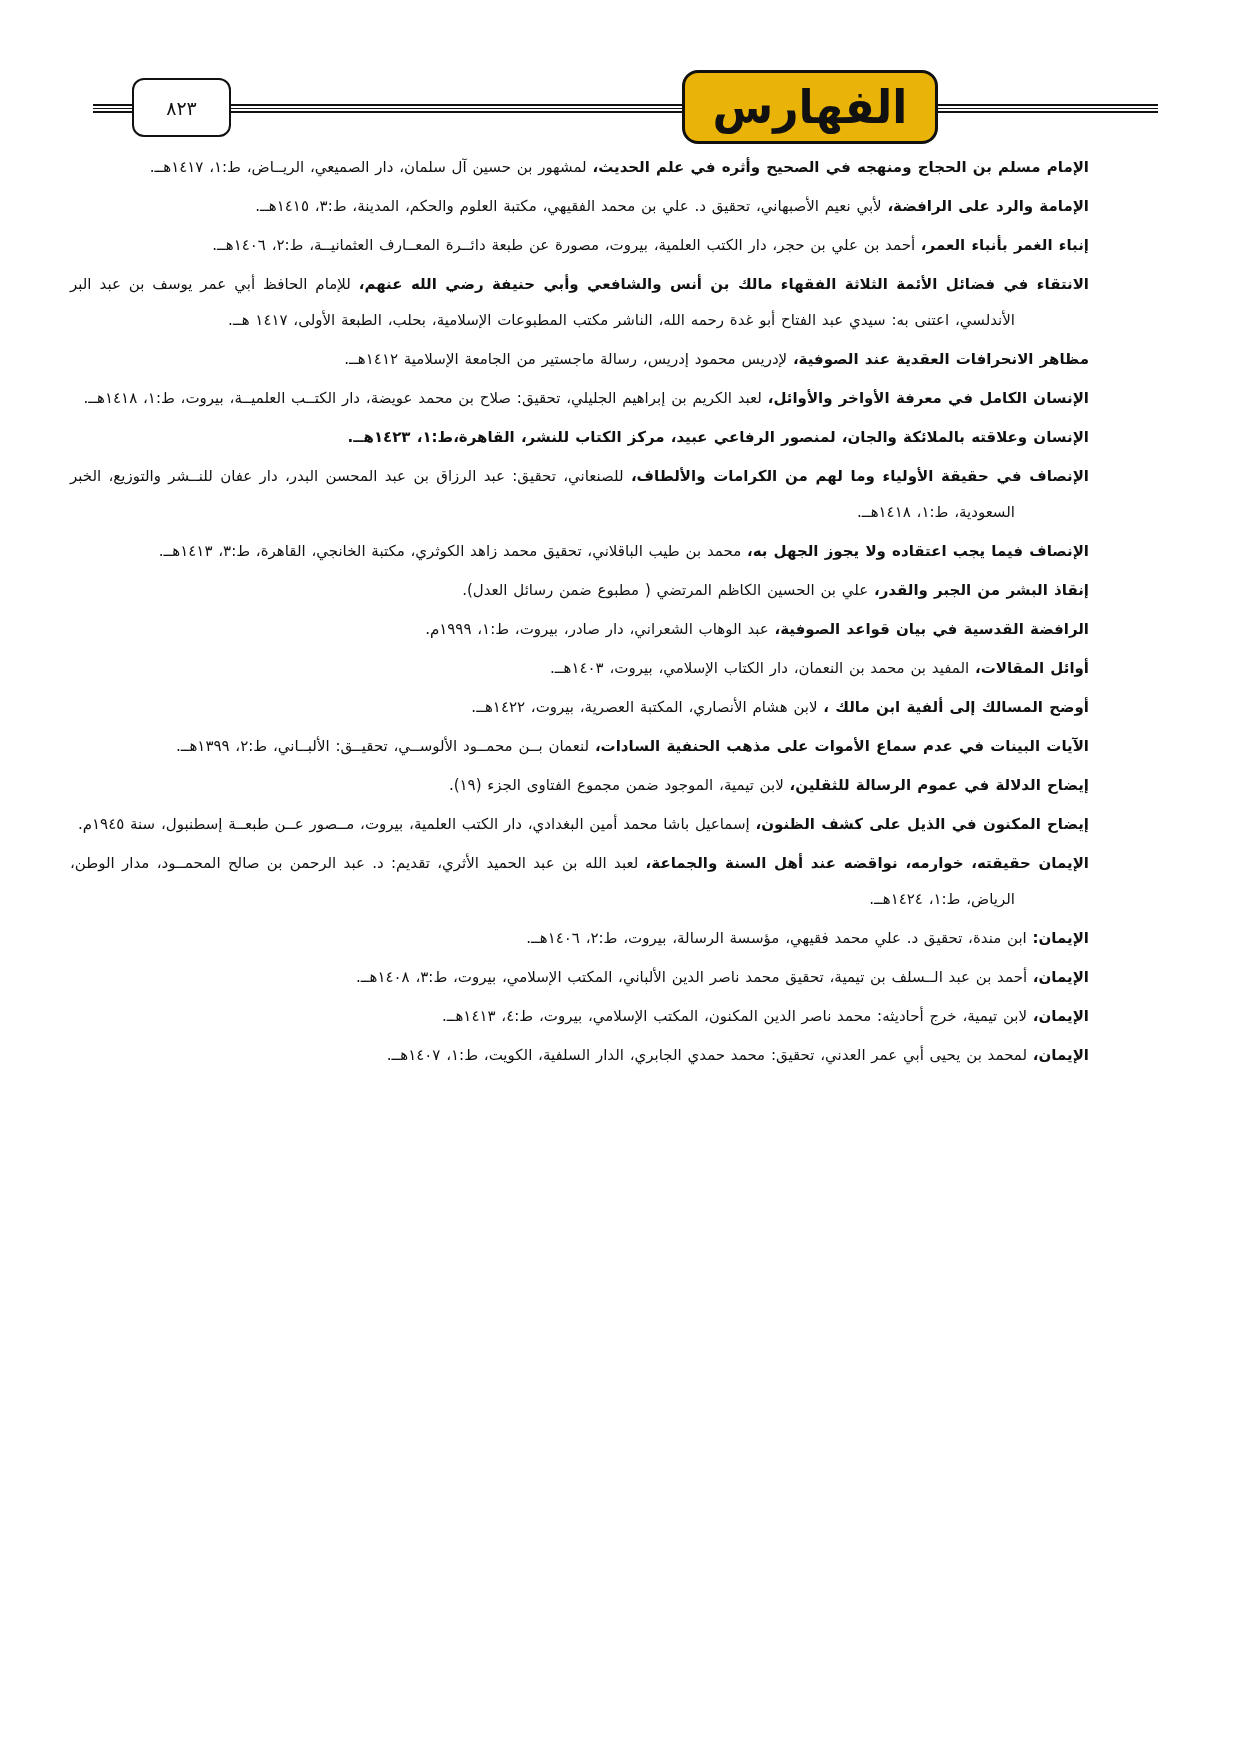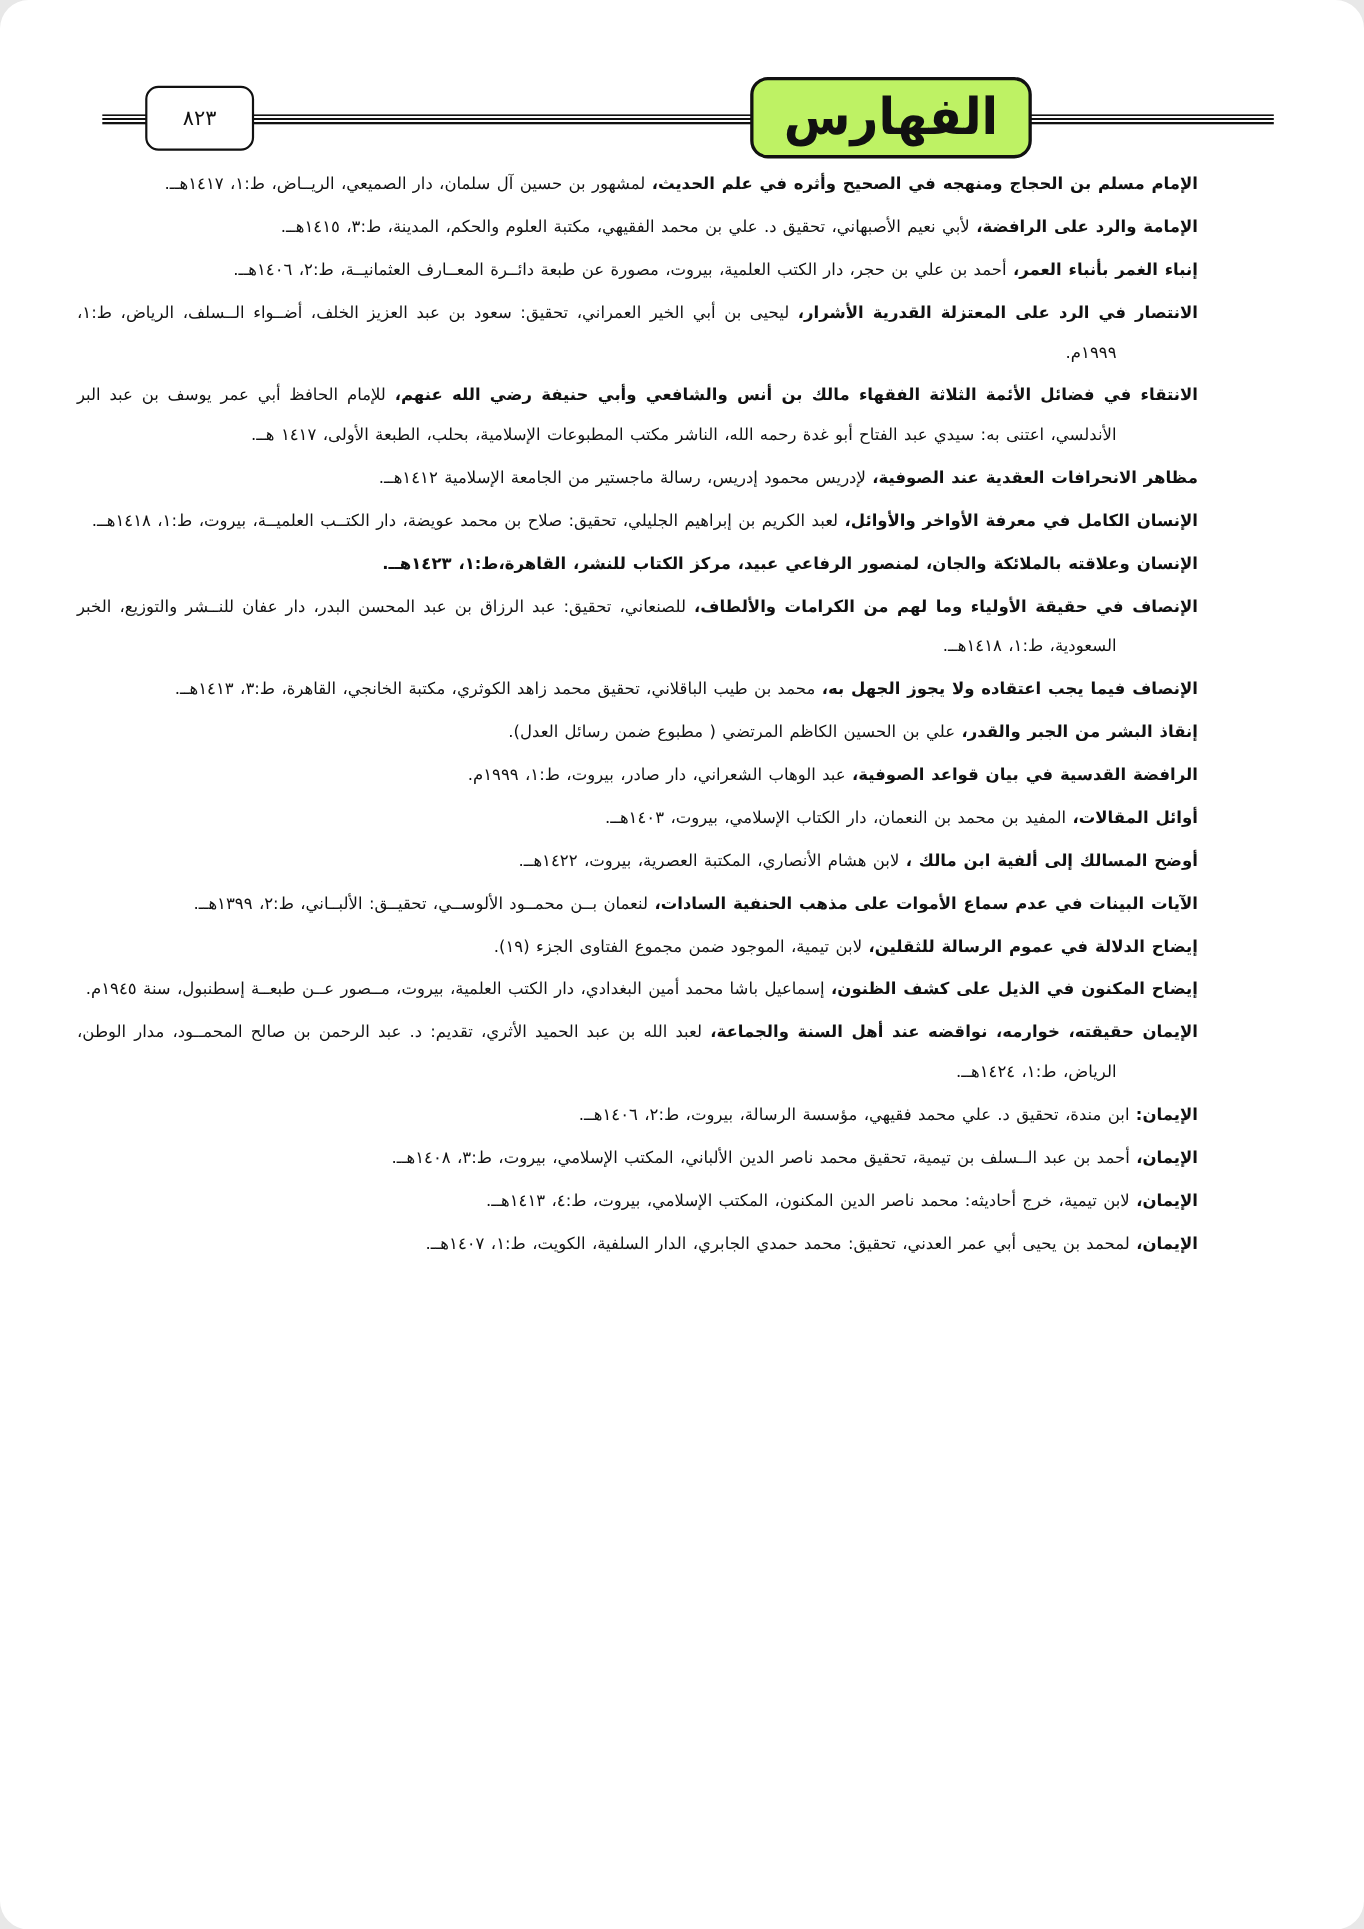--- a/index.html
+++ b/index.html
@@ -5,21 +5,20 @@
   html,body{margin:0;padding:0;background:#e8e8e8;}
   .page{
     position:relative;
     width:1240px;height:1754px;
     margin:0 auto;
     background:#ffffff;
     color:#111;
     font-family:"DejaVu Sans",sans-serif;
     direction:rtl;
     overflow:hidden;
-    border-radius:26px;
   }
   
   .header{position:absolute;top:0;left:0;right:0;height:150px;}
   .rule{
     position:absolute;
     left:93px;width:1065px;top:104px;height:9px;
     background:linear-gradient(
       #111 0 1.8px,
       transparent 1.8px 3.6px,
       #111 3.6px 5.4px,
@@ -28,21 +27,21 @@
   }
   .pagenum-box{
     position:absolute;left:132px;top:78px;width:95px;height:55px;
     background:#fff;border:2px solid #111;border-radius:12px;
     display:flex;align-items:center;justify-content:center;
     z-index:2;
   }
   .pagenum-box span{font-size:19px;letter-spacing:2px;}
   .title-box{
     position:absolute;left:682px;top:70px;width:250px;height:68px;
-    background:#bef264;border:3px solid #111;border-radius:16px;
+    background:#eab308;border:3px solid #111;border-radius:16px;
     display:flex;align-items:center;justify-content:center;
     z-index:2;
   }
   .title-box span{
     font-size:44px;font-weight:bold;line-height:1;
     transform:scaleY(1.05);
   }
   
   .list{
     position:absolute;top:149px;right:75px;left:70px;
@@ -78,21 +77,20 @@
     </div>
   </div>
 
   <div class="list" id="list">
   <p class="entry"><span class="num">١٠٨.</span><b class="title">الإمام مسلم بن الحجاج ومنهجه في الصحيح وأثره في علم الحديث،</b><span class="rest"> لمشهور بن حسين آل سلمان، دار الصميعي، الريــاض، ط:١، ١٤١٧هــ.</span></p>
 
   <p class="entry"><span class="num">١٠٩.</span><b class="title">الإمامة والرد على الرافضة،</b><span class="rest"> لأبي نعيم الأصبهاني، تحقيق د. علي بن محمد الفقيهي، مكتبة العلوم والحكم، المدينة، ط:٣، ١٤١٥هــ.</span></p>
 
   <p class="entry"><span class="num">١١٠.</span><b class="title">إنباء الغمر بأنباء العمر،</b><span class="rest"> أحمد بن علي بن حجر، دار الكتب العلمية، بيروت، مصورة عن طبعة دائــرة المعــارف العثمانيــة، ط:٢، ١٤٠٦هــ.</span></p>
 
-  <p class="entry"><span class="num">١١١.</span><b class="title">الانتصار في الرد على المعتزلة القدرية الأشرار،</b><span class="rest"> ليحيى بن أبي الخير العمراني، تحقيق: سعود بن عبد العزيز الخلف، أضــواء الــسلف، الرياض، ط:١، ١٩٩٩م.</span></p>
 
   <p class="entry"><span class="num">١١٢.</span><b class="title">الانتقاء في فضائل الأئمة الثلاثة الفقهاء مالك بن أنس والشافعي وأبي حنيفة رضي الله عنهم،</b><span class="rest"> للإمام الحافظ أبي عمر يوسف بن عبد البر الأندلسي، اعتنى به: سيدي عبد الفتاح أبو غدة رحمه الله، الناشر مكتب المطبوعات الإسلامية، بحلب، الطبعة الأولى، ١٤١٧ هــ.</span></p>
 
   <p class="entry"><span class="num">١١٣.</span><b class="title">مظاهر الانحرافات العقدية عند الصوفية،</b><span class="rest"> لإدريس محمود إدريس، رسالة ماجستير من الجامعة الإسلامية ١٤١٢هــ.</span></p>
 
   <p class="entry"><span class="num">١١٤.</span><b class="title">الإنسان الكامل في معرفة الأواخر والأوائل،</b><span class="rest"> لعبد الكريم بن إبراهيم الجليلي، تحقيق: صلاح بن محمد عويضة، دار الكتــب العلميــة، بيروت، ط:١، ١٤١٨هــ.</span></p>
 
   <p class="entry"><span class="num">١١٥.</span><b class="title">الإنسان وعلاقته بالملائكة والجان، لمنصور الرفاعي عبيد، مركز الكتاب للنشر، القاهرة،ط:١، ١٤٢٣هــ.</b><span class="rest"></span></p>
 
   <p class="entry"><span class="num">١١٦.</span><b class="title">الإنصاف في حقيقة الأولياء وما لهم من الكرامات والألطاف،</b><span class="rest"> للصنعاني، تحقيق: عبد الرزاق بن عبد المحسن البدر، دار عفان للنــشر والتوزيع، الخبر السعودية، ط:١، ١٤١٨هــ.</span></p>

